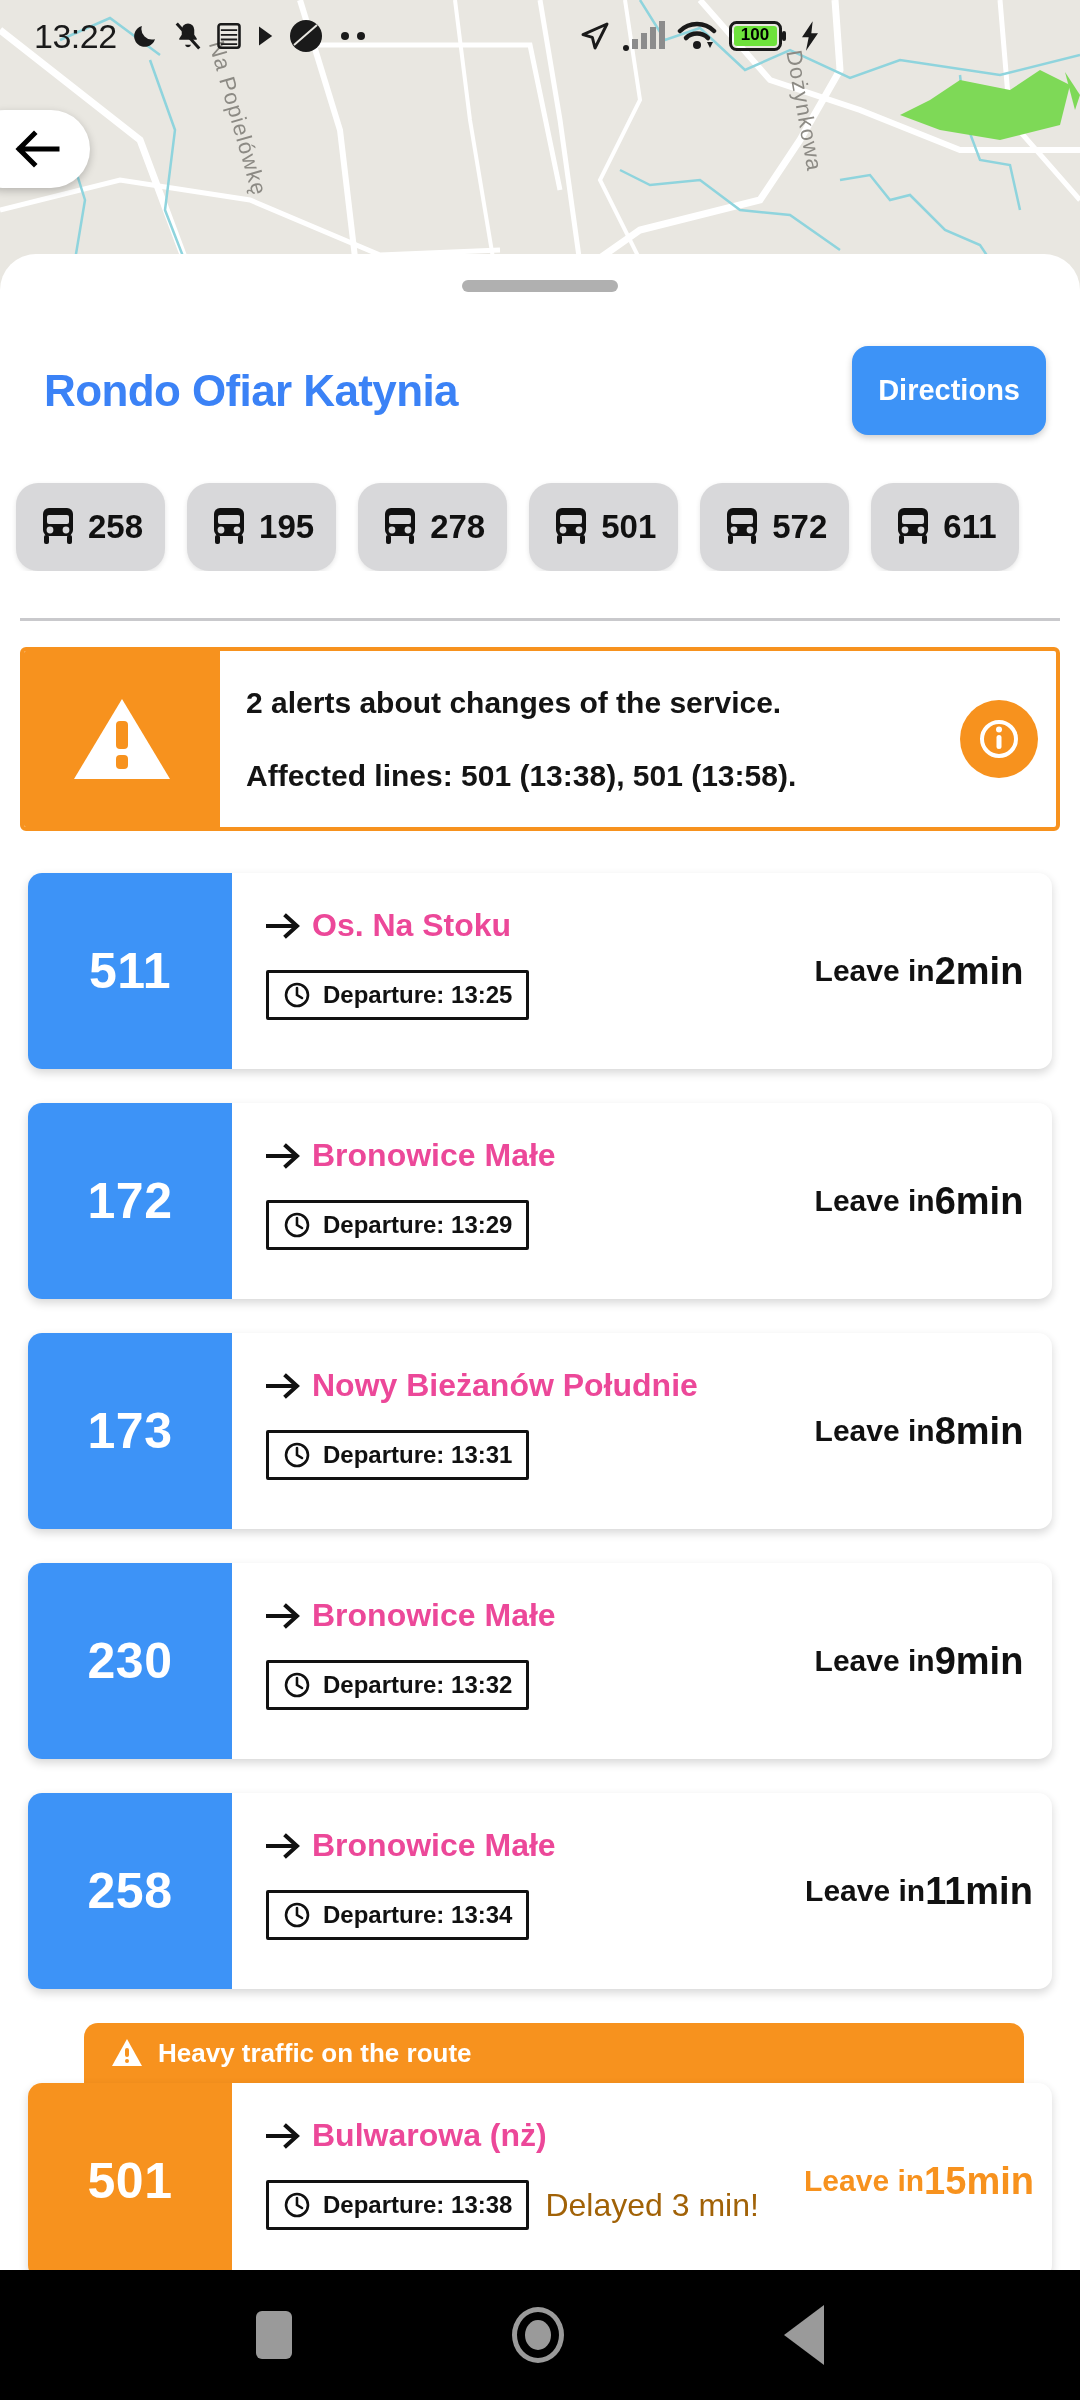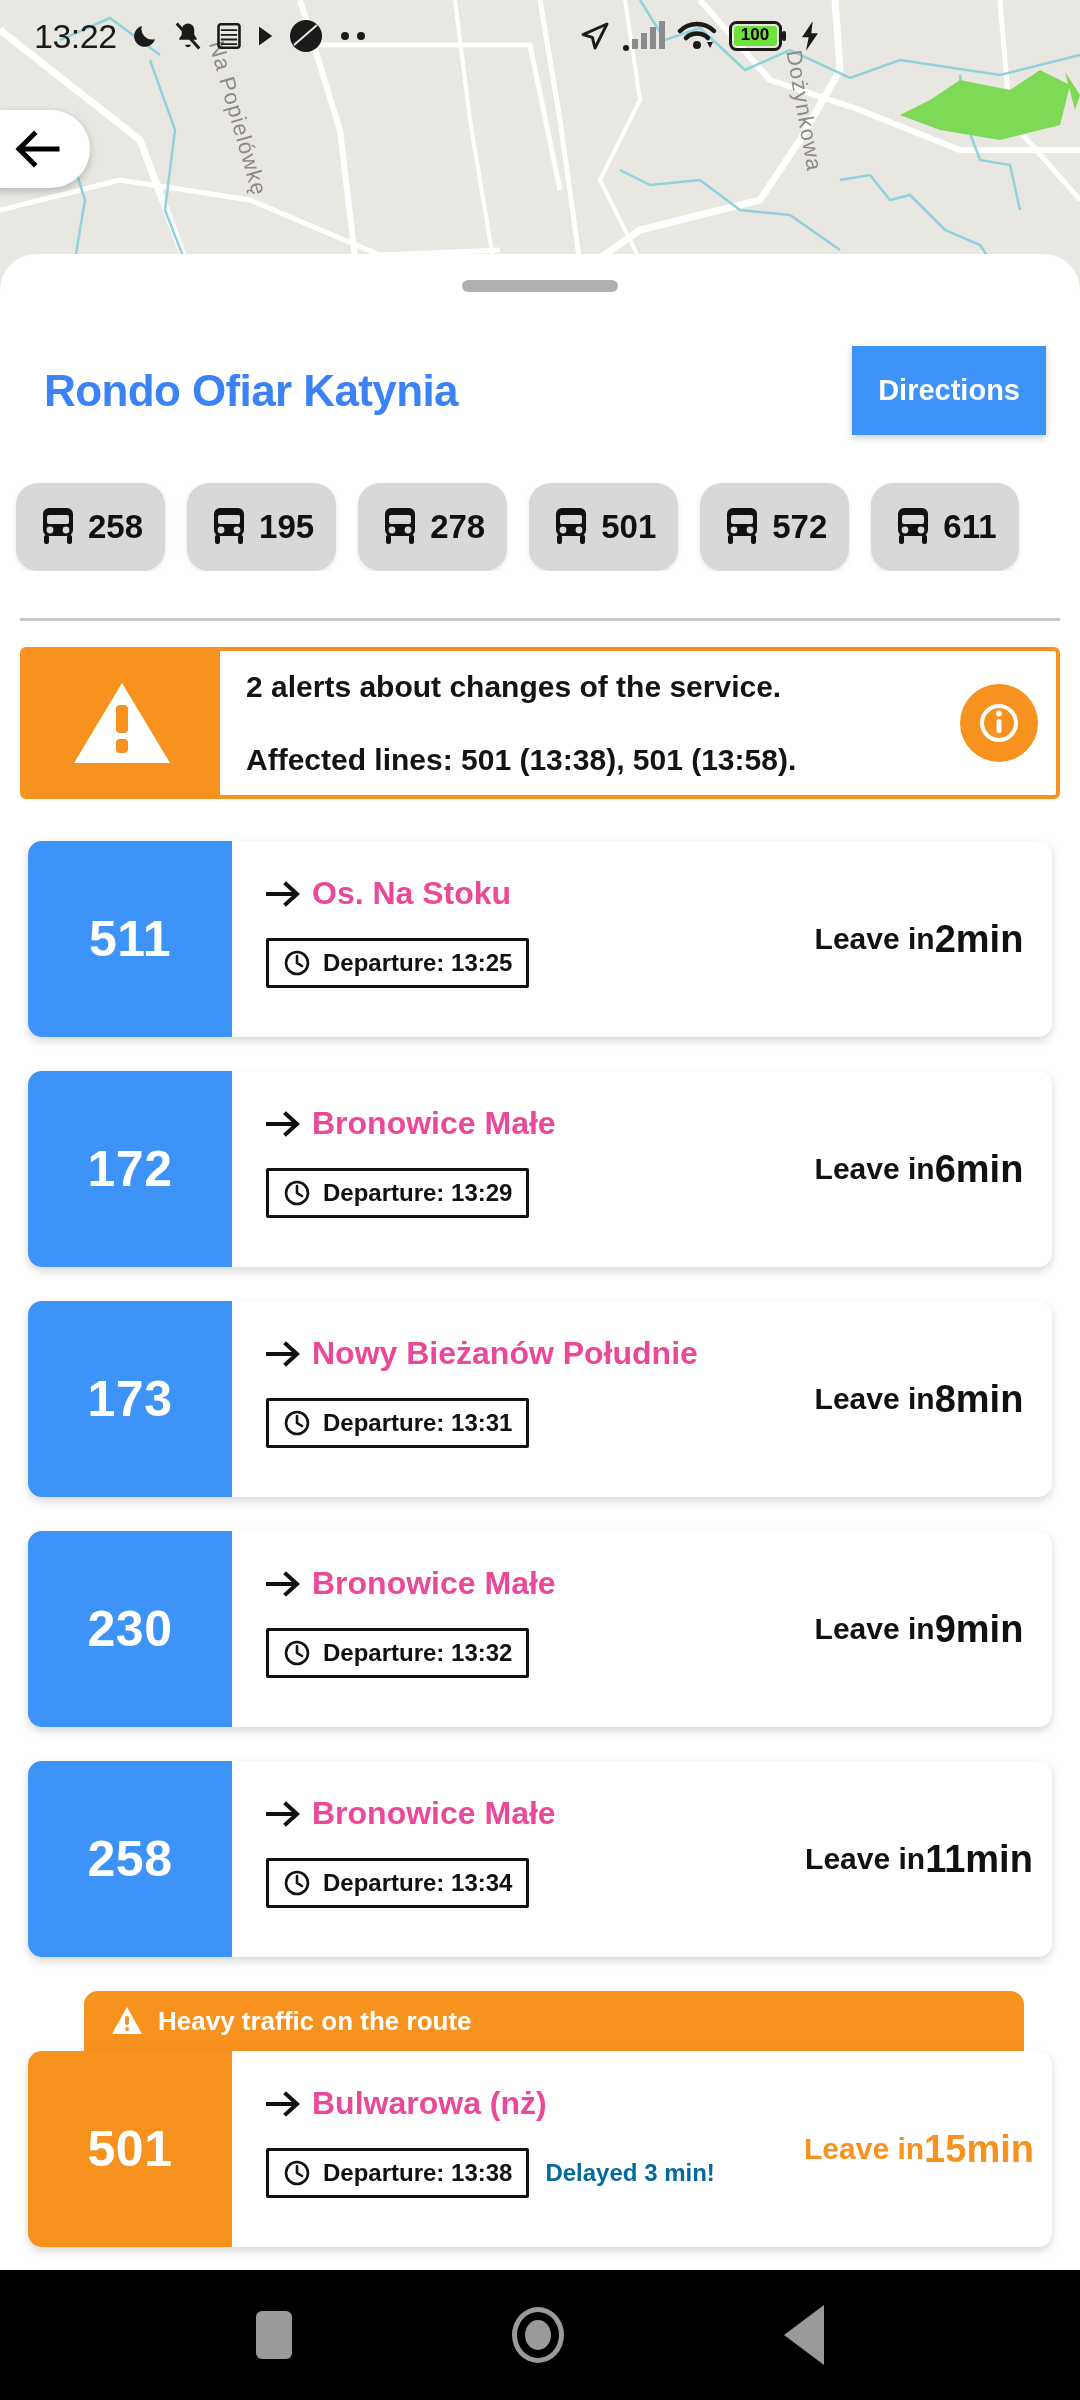--- a/index.html
+++ b/index.html
@@ -101,21 +101,21 @@
   #place-title {
     font-size: 44px; font-weight: 700; color: #3b82f6;
     letter-spacing: -0.6px;
     flex: 1;
   }
   #directions-btn {
     background: #3d93f7;
     color: #ffffff;
     font-size: 29px; font-weight: 700;
     padding: 28px 26px;
-    border-radius: 0;
+    border-radius: 16px;
     box-shadow: 0 3px 7px rgba(0,0,0,0.20);
     white-space: nowrap;
   }
 
   
   #chips-row {
     display: flex; gap: 22px;
     padding: 48px 0 0 16px;
     overflow: hidden;
   }
@@ -134,21 +134,21 @@
     height: 3px; background: #c9c9cc;
     margin: 47px 20px 0 20px;
   }
 
   
   #alert-banner {
     margin: 26px 20px 0 20px;
     border: 4px solid #f7921e;
     border-radius: 6px;
     display: flex;
-    height: 152px;
+    height: 184px;
     background: #ffffff;
     overflow: hidden;
   }
   #alert-icon-box {
     width: 196px; flex: 0 0 196px;
     background: #f7921e;
     display: flex; align-items: center; justify-content: center;
   }
   #alert-body {
     flex: 1;
@@ -220,21 +220,21 @@
   .dep-meta-row { display: flex; align-items: center; gap: 16px; margin-top: 26px; }
   .dep-time-chip {
     border: 3px solid #111;
     border-radius: 2px;
     height: 50px;
     display: inline-flex; align-items: center; gap: 12px;
     padding: 0 14px;
   }
   .dep-time-text { font-size: 24px; font-weight: 700; color: #111; }
   .dep-delay {
-    font-size: 24px; font-weight: 700; color: #0369a1;
+    font-size: 32px; font-weight: 400; color: #a16207;
   }
   .dep-right {
     width: 256px; flex: 0 0 256px;
     display: flex; flex-direction: row;
     align-items: center; justify-content: center;
     padding-right: 10px;
   }
   .dep-leave-label { font-size: 30px; font-weight: 700; color: #111; line-height: 1.12; }
   .dep-leave-value { font-size: 38px; font-weight: 700; color: #111; line-height: 1.12; }
   .dep-right.alerted .dep-leave-label,

